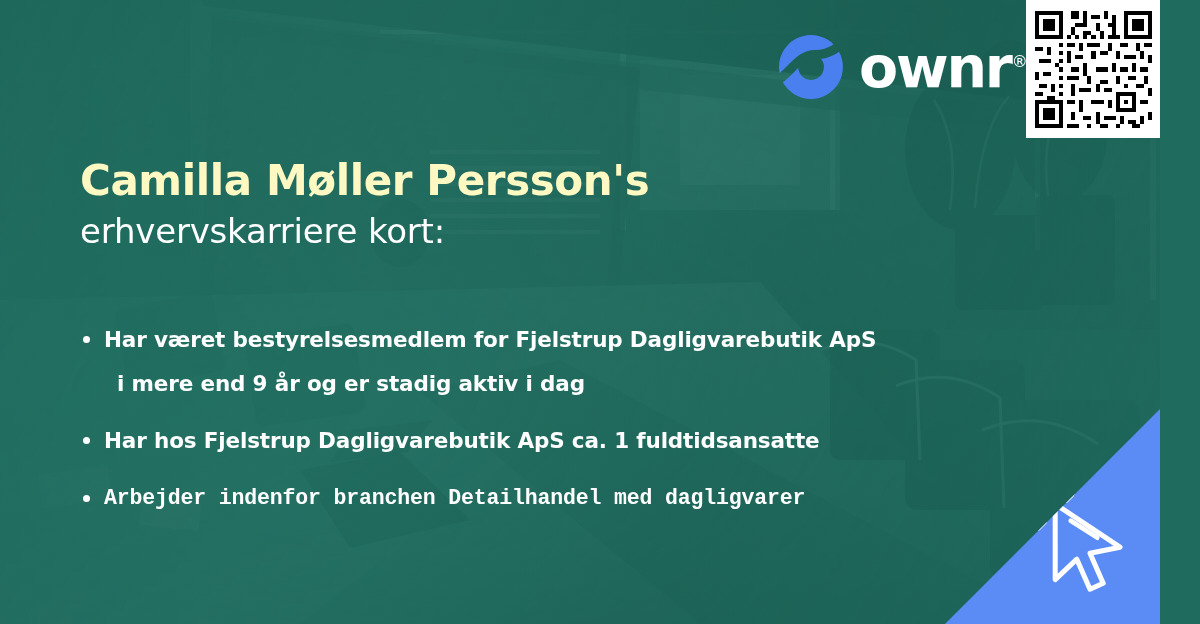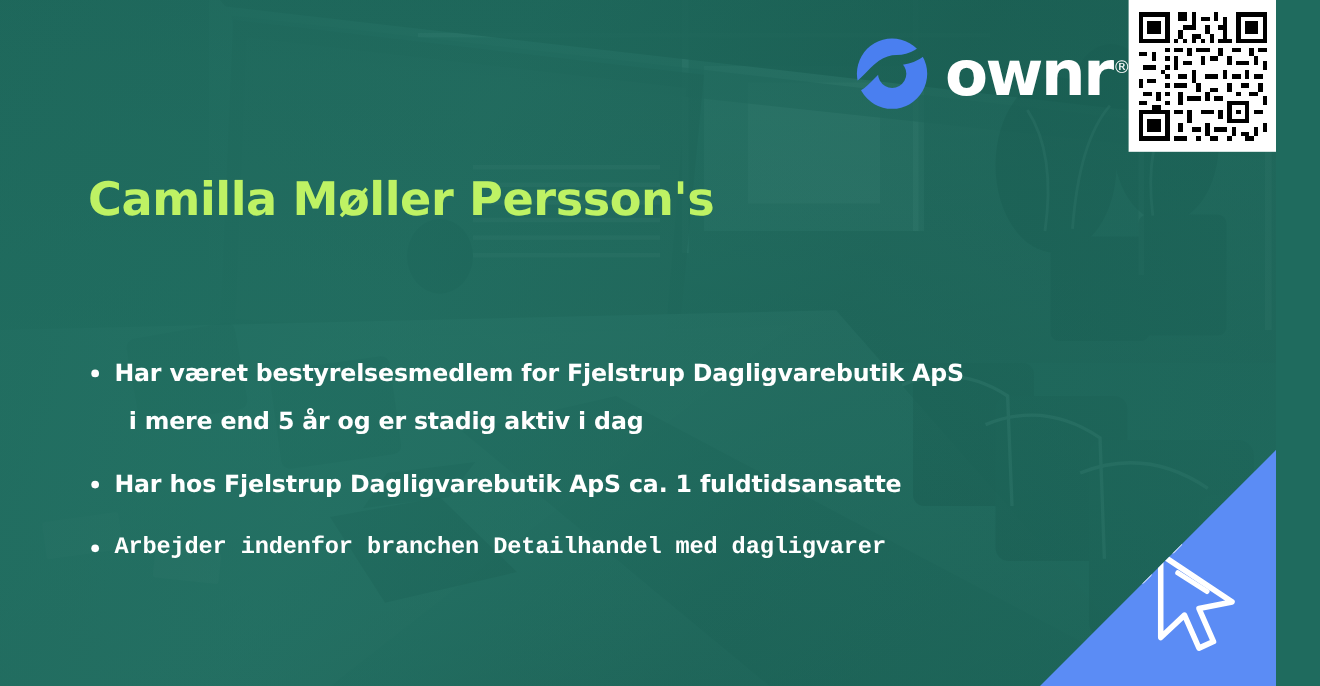--- a/index.html
+++ b/index.html
@@ -57,21 +57,21 @@
     font-size:16px;
     vertical-align:super;
     font-weight:400;
     letter-spacing:0;
     margin-left:1px;
   }
 
   
   #headline { position:absolute; left:80px; top:157px; width:880px; }
   #title-main {
-    color:#bef264;
+    color:#fef9c3;
     font-size:42px;
     font-weight:700;
     line-height:1.12;
     letter-spacing:-0.4px;
   }
   #title-sub {
     color:#ffffff;
     font-size:34px;
     font-weight:400;
     line-height:1.15;
@@ -357,28 +357,29 @@
       </defs>
       <g mask="url(#swooshMask)">
         <path d="M32 1 A31 31 0 1 1 31.9 1 Z M32 19.5 A12.5 12.5 0 1 0 32.1 19.5 Z" fill="#4A7FF0" fill-rule="evenodd"></path>
       </g>
     </svg>
     <span id="logo-word"><span>ownr</span><sup id="logo-reg">®</sup></span>
   </div>
 
   <div id="headline">
     <div id="title-main">Camilla Møller Persson's</div>
+    <div id="title-sub">erhvervskarriere kort:</div>
   </div>
 
   <div id="bullets">
 
     <div class="bullet-item">
       <span class="bullet-dot"></span>
       <div class="bullet-line">Har været bestyrelsesmedlem for Fjelstrup Dagligvarebutik ApS</div>
-      <div class="bullet-line cont">i mere end 5 år og er stadig aktiv i dag</div>
+      <div class="bullet-line cont">i mere end 9 år og er stadig aktiv i dag</div>
     </div>
 
     <div class="bullet-item">
       <span class="bullet-dot"></span>
       <div class="bullet-line">Har hos Fjelstrup Dagligvarebutik ApS ca. 1 fuldtidsansatte</div>
     </div>
 
     <div class="bullet-item">
       <span class="bullet-dot"></span>
       <div class="bullet-line">Arbejder indenfor branchen Detailhandel med dagligvarer</div>

